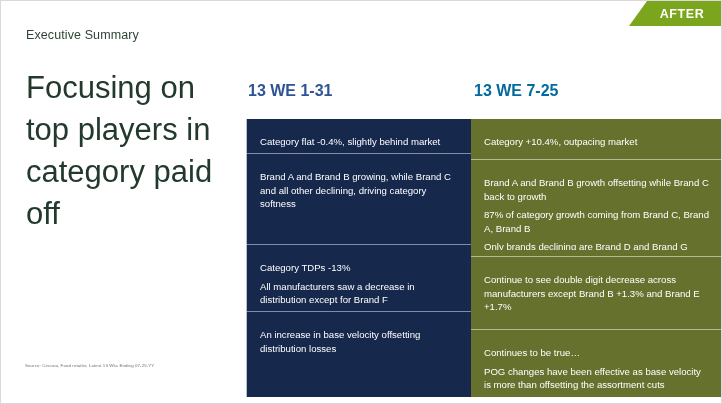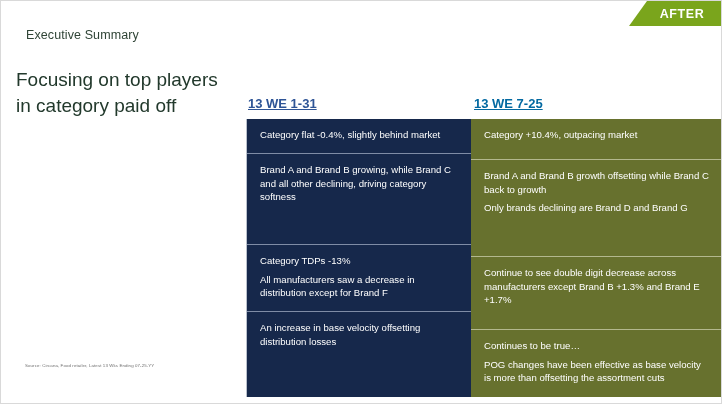--- a/index.html
+++ b/index.html
@@ -34,41 +34,40 @@
   }
 
   
   #eyebrow{
     position:absolute;left:25px;top:27px;
     font-size:12.5px;
     color:#2f4436;
     letter-spacing:.1px;
   }
   #slide-title{
-    position:absolute;left:15px;top:66px;
+    position:absolute;left:25px;top:66px;
     width:215px;
-    font-size:19px;
+    font-size:31px;
     line-height:1.35;
     color:#22392c;
     font-weight:normal;
   }
   #source-note{
     position:absolute;left:24px;top:362px;
     font-size:4.4px;
     color:#6f6f6f;
     letter-spacing:.1px;
     white-space:nowrap;
   }
 
   
   .col-header{
-    position:absolute;top:95px;
-    font-size:13px;
+    position:absolute;top:81px;
+    font-size:16px;
     font-weight:bold;
-    text-decoration:underline;
   }
   #header-before{left:247px;color:#2e5496;}
   #header-after{left:473px;color:#0369a1;text-align:center;}
 
   
   .panel{
     position:absolute;
     top:118px;
     height:278px;
     display:flex;
@@ -80,21 +79,21 @@
     background:#16284b;
     border-left:1px solid #b9c0cc;
   }
   #panel-after{
     left:470px;width:252px;
     background:#67712e;
     gap:6px;
   }
   .panel .row{
     box-sizing:border-box;
-    padding:9px 13px 8px 13px;
+    padding:16px 13px 8px 13px;
     color:#ffffff;
     font-size:9.6px;
     line-height:1.42;
     overflow:hidden;
   }
   #panel-before .row + .row{border-top:1px solid #7f8ca6;}
   #panel-after  .row + .row{border-top:1px solid #b3b88e;}
 
   
   .row-1{height:34px;}
@@ -136,20 +135,21 @@
       <p>An increase in base velocity offsetting distribution losses</p>
     </div>
   </div>
 
   <div class="panel" id="panel-after">
     <div class="row row-1">
       <p>Category +10.4%, outpacing market</p>
     </div>
     <div class="row row-2">
       <p>Brand A and Brand B growth offsetting while Brand C back to growth</p>
+      <p>87% of category growth coming from Brand C, Brand A, Brand B</p>
       <p>Only brands declining are Brand D and Brand G</p>
 
     </div>
     <div class="row row-3">
       <p>Continue to see double digit decrease across manufacturers except Brand B +1.3% and Brand E +1.7%</p>
     </div>
     <div class="row row-4">
       <p>Continues to be true…</p>
       <p>POG changes have been effective as base velocity is more than offsetting the assortment cuts</p>
     </div>

